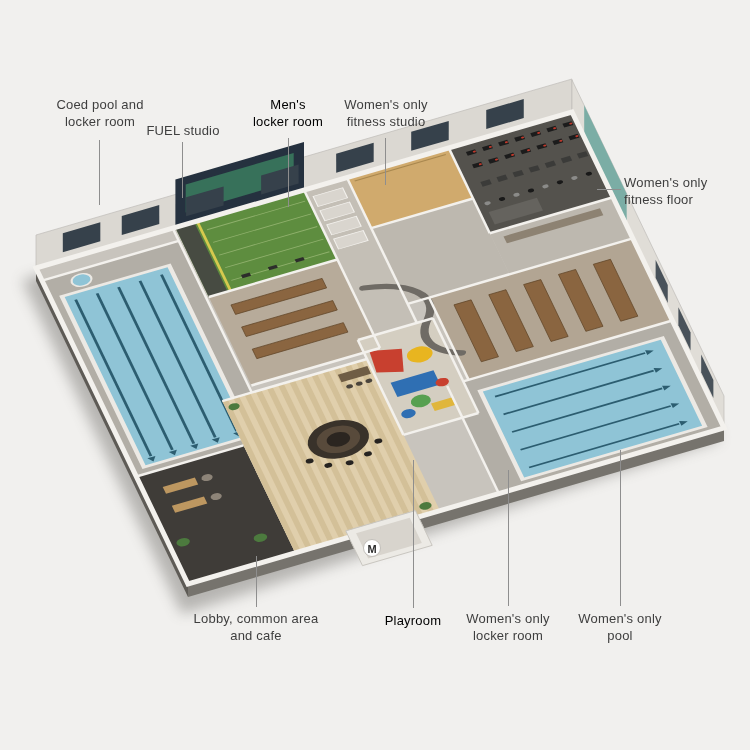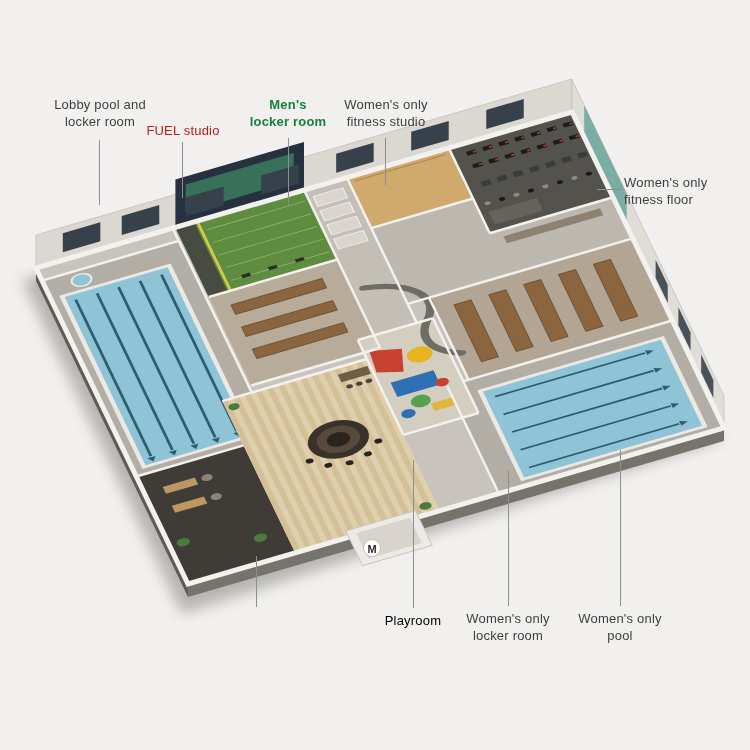--- a/index.html
+++ b/index.html
@@ -240,27 +240,29 @@
   <div class="connector" style="left: 99px; top: 140px; width: 1px; height: 65px; background: rgb(142, 142, 142);"></div>
   <div class="connector" style="left: 182px; top: 142px; width: 1px; height: 56px; background: rgb(142, 142, 142);"></div>
   <div class="connector" style="left: 288px; top: 138px; width: 1px; height: 69px; background: rgb(142, 142, 142);"></div>
   <div class="connector" style="left: 385px; top: 138px; width: 1px; height: 47px; background: rgb(142, 142, 142);"></div>
   <div class="connector" style="left: 597px; top: 189px; width: 24px; height: 1px; background: rgb(142, 142, 142);"></div>
   <div class="connector" style="left: 256px; top: 556px; width: 1px; height: 51px; background: rgb(142, 142, 142);"></div>
   <div class="connector" style="left: 413px; top: 460px; width: 1px; height: 148px; background: rgb(142, 142, 142);"></div>
   <div class="connector" style="left: 508px; top: 470px; width: 1px; height: 136px; background: rgb(142, 142, 142);"></div>
   <div class="connector" style="left: 620px; top: 450px; width: 1px; height: 156px; background: rgb(142, 142, 142);"></div>
 
-  <div class="label" style="left: 35px; top: 96px; width: 130px; color: rgb(62, 62, 62);">Lobby pool and
+  <div class="label" style="left: 35px; top: 96px; width: 130px; color: rgb(62, 62, 62);">Coed pool and
 locker room</div>
-  <div class="label" style="left: 133px; top: 122px; width: 100px; color: #b91c1c; text-align: center;">FUEL studio</div>
-  <div class="label" style="left: 238px; top: 96px; width: 100px; color: #15803d; font-weight: bold;">Men's
+  <div class="label" style="left: 133px; top: 122px; width: 100px; color: #404040; text-align: center;">FUEL studio</div>
+  <div class="label" style="left: 238px; top: 96px; width: 100px; color: #000000;">Men's
 locker room</div>
   <div class="label" style="left: 321px; top: 96px; width: 130px; color: rgb(62, 62, 62);">Women's only
 fitness studio</div>
   <div class="label left" style="left: 624px; top: 174px; width: 120px; color: rgb(62, 62, 62);">Women's only
 fitness floor</div>
+  <div class="label" style="left: 171px; top: 610px; width: 170px; color: rgb(62, 62, 62);">Lobby, common area
+and cafe</div>
   <div class="label" style="left: 363px; top: 612px; width: 100px; color: #000000;">Playroom</div>
   <div class="label" style="left: 438px; top: 610px; width: 140px; color: rgb(62, 62, 62);">Women's only
 locker room</div>
   <div class="label" style="left: 550px; top: 610px; width: 140px; color: rgb(62, 62, 62);">Women's only
 pool</div>
 </div>
 
 </body></html>

